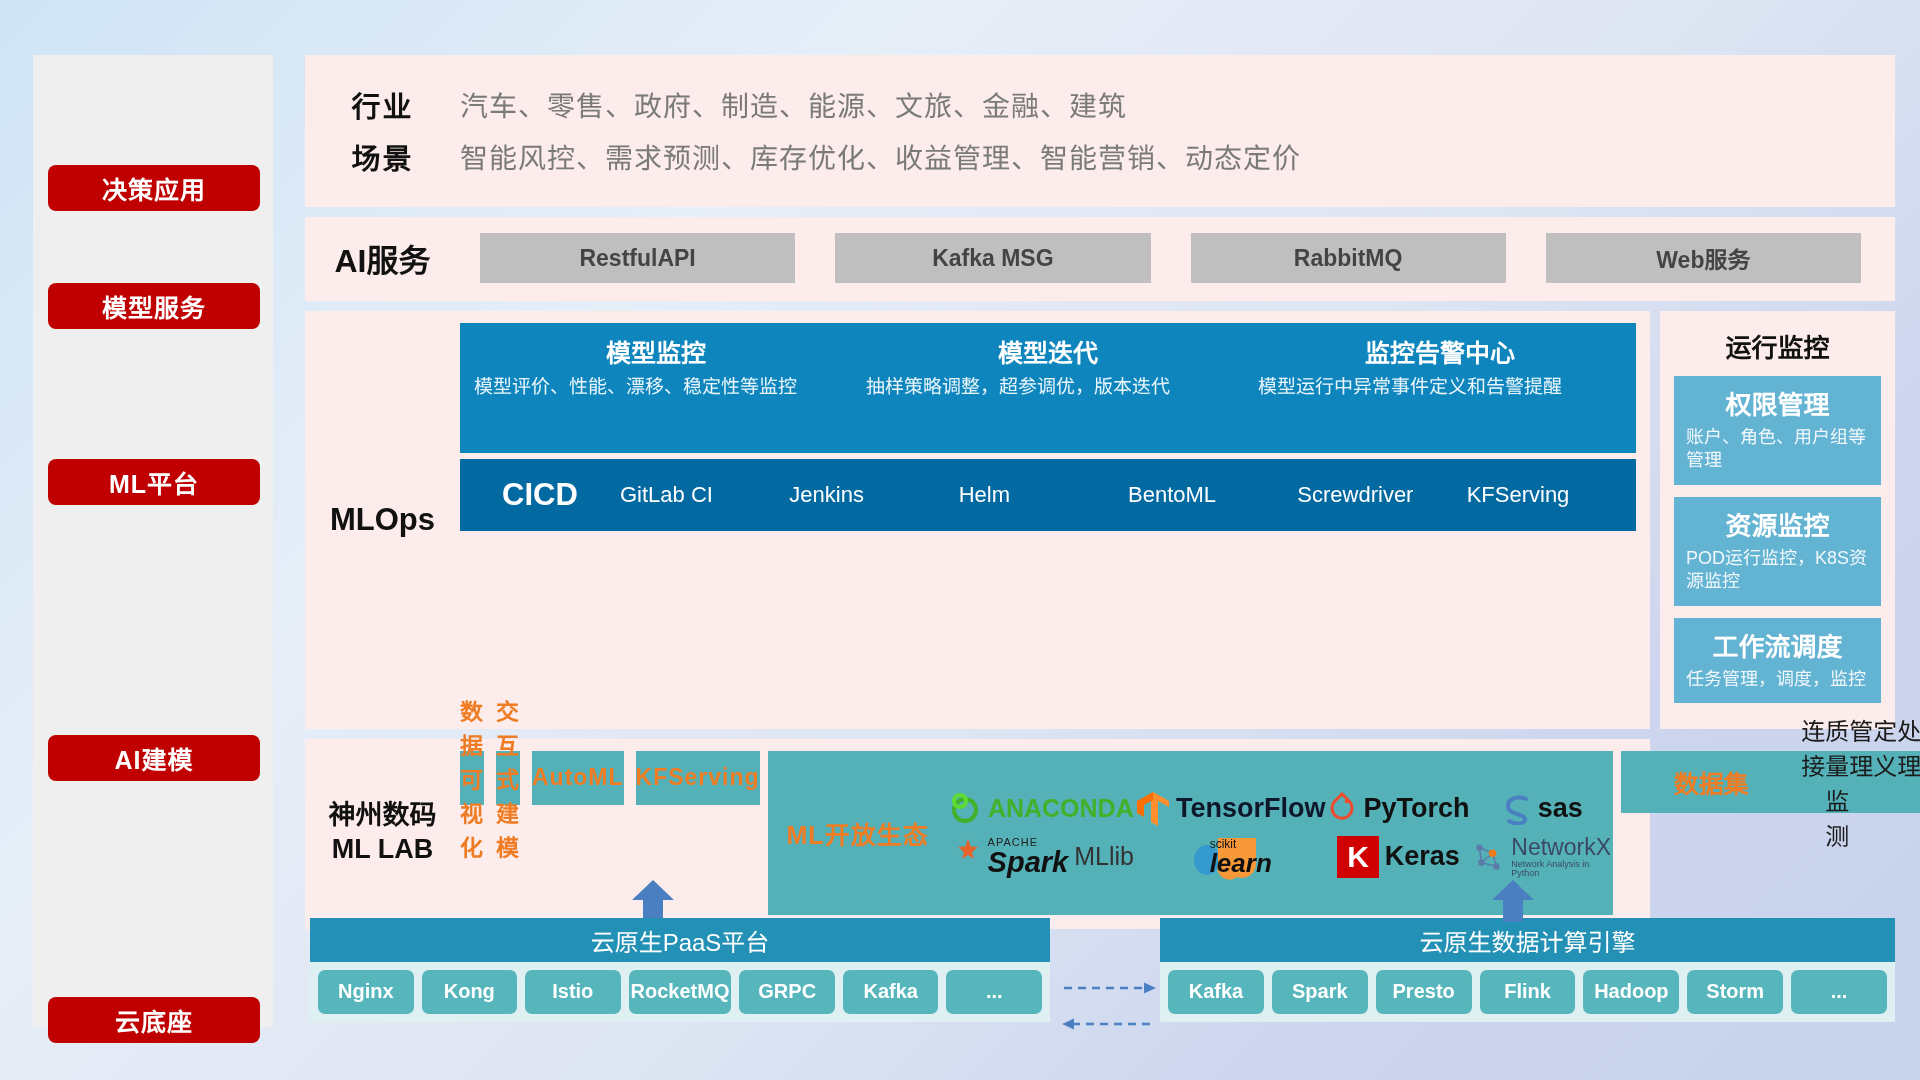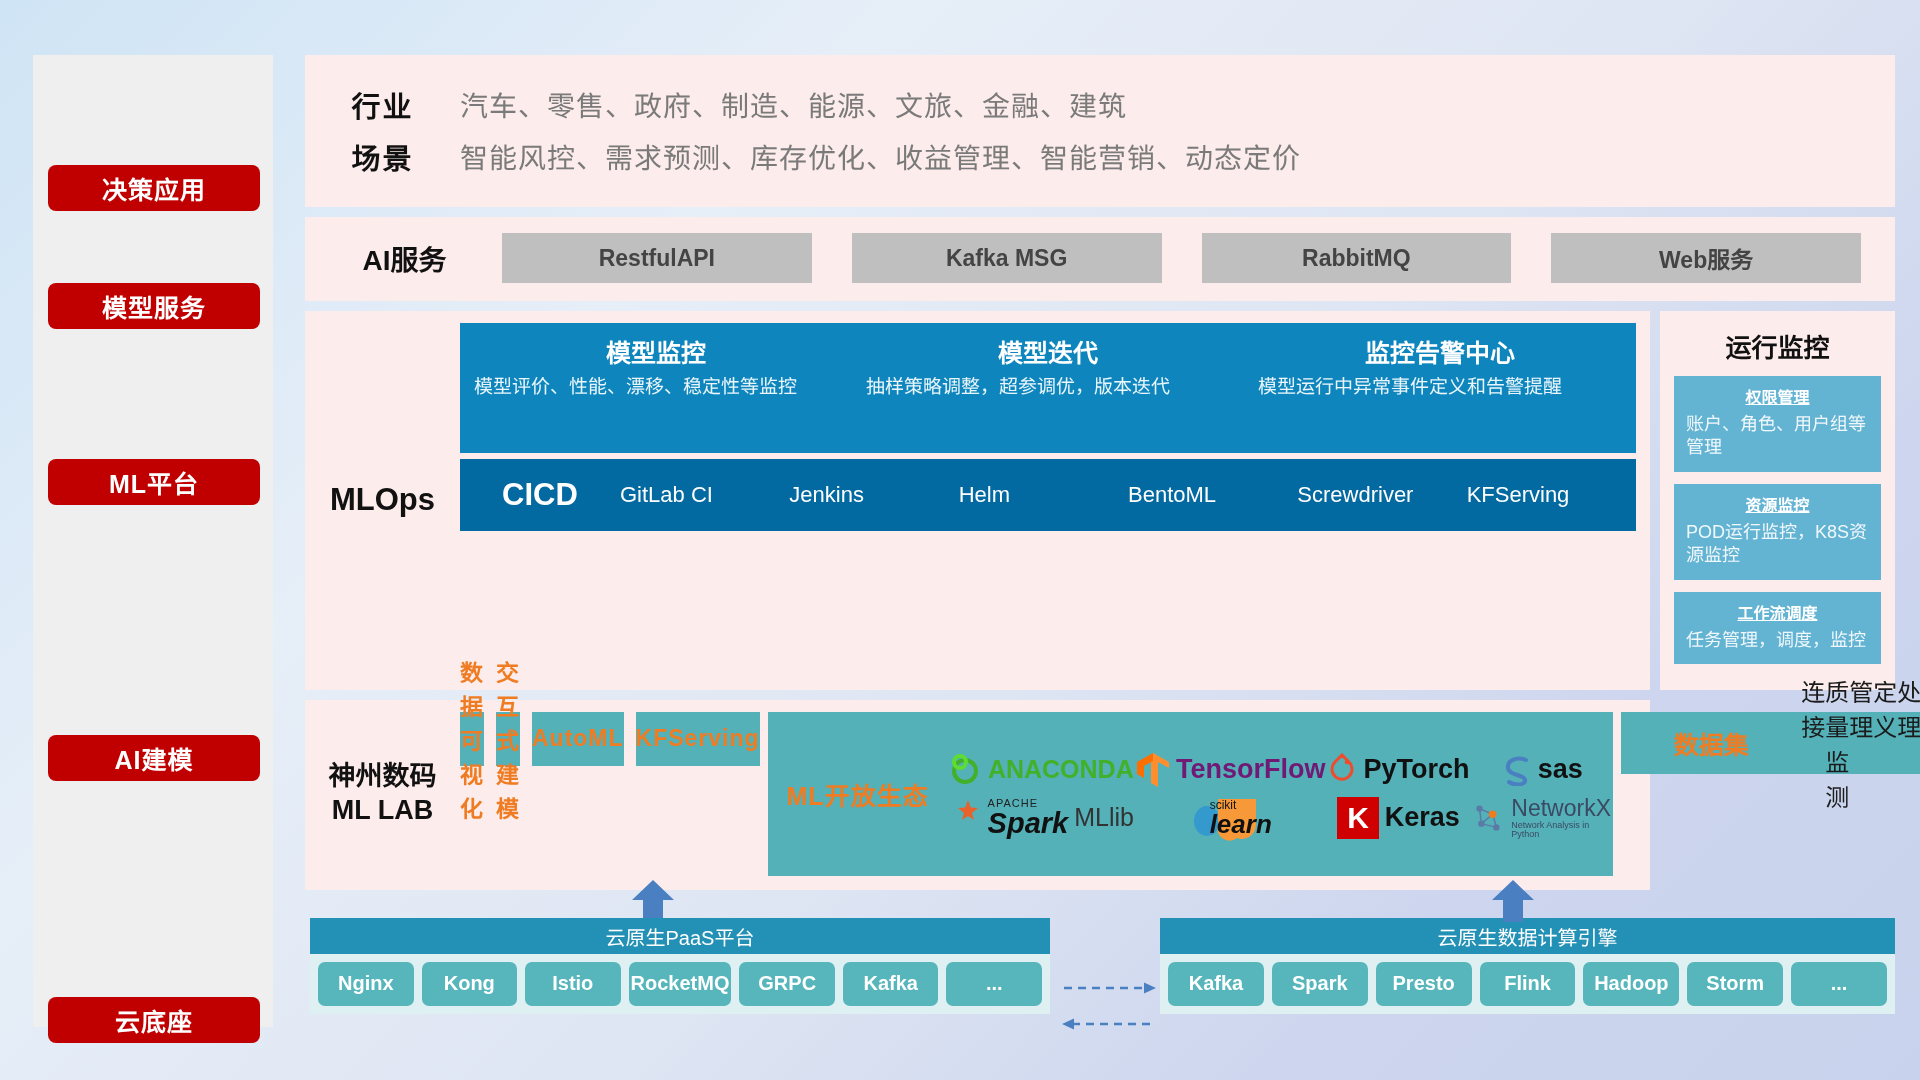--- a/index.html
+++ b/index.html
@@ -38,21 +38,21 @@
   .kv-key{
     width:155px;text-align:center;flex:none;
     font-size:29px;font-weight:bold;color:#111;letter-spacing:2px;
   }
   .kv-val{font-size:28px;color:#7a7a7a;letter-spacing:1px;}
 
   
   #band-service{display:flex;align-items:center;padding:16px 0 18px 0;}
   .svc-key{
     width:155px;text-align:center;flex:none;
-    font-size:28px;font-weight:bold;color:#111;margin-left:22px;
+    font-size:32px;font-weight:bold;color:#111;
   }
   .svc-items{display:flex;flex:1;gap:0;padding-right:14px;}
   .svc-chip{
     flex:1;margin:0 20px;height:50px;background:#bfbfbf;
     display:flex;align-items:center;justify-content:center;
     color:#444;font-size:23px;font-weight:bold;
   }
 
   
   #row-mlops{display:flex;align-items:stretch;margin-bottom:10px;}
@@ -86,21 +86,21 @@
   #band-monitor{
     background:#fceceb;flex:1;margin-left:10px;padding:10px 14px 14px 14px;
     display:flex;flex-direction:column;
   }
   #monitor-title{
     text-align:center;font-size:26px;font-weight:bold;color:#111;margin:6px 0 12px 0;
   }
   .mon-card{
     background:#63b3d3;color:#fff;margin-bottom:12px;padding:8px 12px 12px 12px;flex:1;
   }
-  .mon-card h5{margin:0 0 5px 0;font-size:16px;text-align:center;font-weight:bold;text-decoration:underline;}
+  .mon-card h5{margin:0 0 5px 0;font-size:26px;text-align:center;font-weight:bold;}
   .mon-card p{margin:0;font-size:18px;line-height:1.3;color:#f0f8fc;}
 
   
   #band-modeling{
     display:flex;align-items:stretch;padding:12px 0 14px 0;width:1345px;
   }
   .mod-key{
     width:155px;flex:none;display:flex;align-items:center;justify-content:center;
     text-align:center;font-size:27px;font-weight:bold;color:#111;line-height:1.25;
   }
@@ -128,22 +128,22 @@
   .ds-title{width:180px;flex:none;text-align:center;color:#ef7c22;font-size:25px;font-weight:bold;}
   .ds-items{display:flex;flex:1;}
   .ds-item{flex:1;text-align:center;color:#1b1b1b;font-size:24px;}
 
   
   #band-cloud{position:absolute;left:305px;top:880px;width:1590px;height:195px;}
   .cloud-group{position:absolute;top:38px;}
   #cloud-left{left:5px;width:740px;}
   #cloud-right{left:855px;width:735px;}
   .cloud-header{
-    background:#2390b5;color:#fff;height:36px;display:flex;align-items:center;
-    justify-content:center;font-size:20px;
+    background:#2390b5;color:#fff;height:44px;display:flex;align-items:center;
+    justify-content:center;font-size:24px;
   }
   .cloud-body{background:#dff0f2;display:flex;gap:8px;padding:8px;}
   .cloud-chip{
     flex:1;background:#56b6bb;border-radius:7px;color:#fff;
     height:44px;display:flex;align-items:center;justify-content:center;
     font-size:20px;font-weight:bold;text-align:center;line-height:1.08;padding:0 2px;
   }
   .up-arrow{position:absolute;top:0;width:46px;height:42px;}
   #arrow-left{left:325px;}
   #arrow-right{left:330px;}
@@ -269,21 +269,21 @@
               <circle cx="12" cy="9" r="6" fill="none" stroke="#5ddc32" stroke-width="4"></circle>
             </svg>
             <span class="logo-txt" style="color:#43b02a;font-size:25px;">ANACONDA</span>
           </div>
 
           <div class="logo">
             <svg width="34" height="38" viewBox="0 0 34 38">
               <polygon points="17,2 33,11 33,17 22,11 22,36 15,32 15,8" fill="#ff8f2e"></polygon>
               <polygon points="17,2 1,11 1,23 8,27 8,15 17,10" fill="#ff6f00"></polygon>
             </svg>
-            <span class="logo-txt" style="color:#701a75;">TensorFlow</span>
+            <span class="logo-txt" style="color:#0f172a;">TensorFlow</span>
           </div>
 
           <div class="logo">
             <svg width="30" height="34" viewBox="0 0 30 34">
               <path d="M15 2 L22 9 A10 10 0 1 1 8 9 Z" fill="none" stroke="#ee4c2c" stroke-width="3"></path>
               <circle cx="20" cy="9" r="2.3" fill="#ee4c2c"></circle>
             </svg>
             <span class="logo-txt" style="color:#111;">PyTorch</span>
           </div>
 

